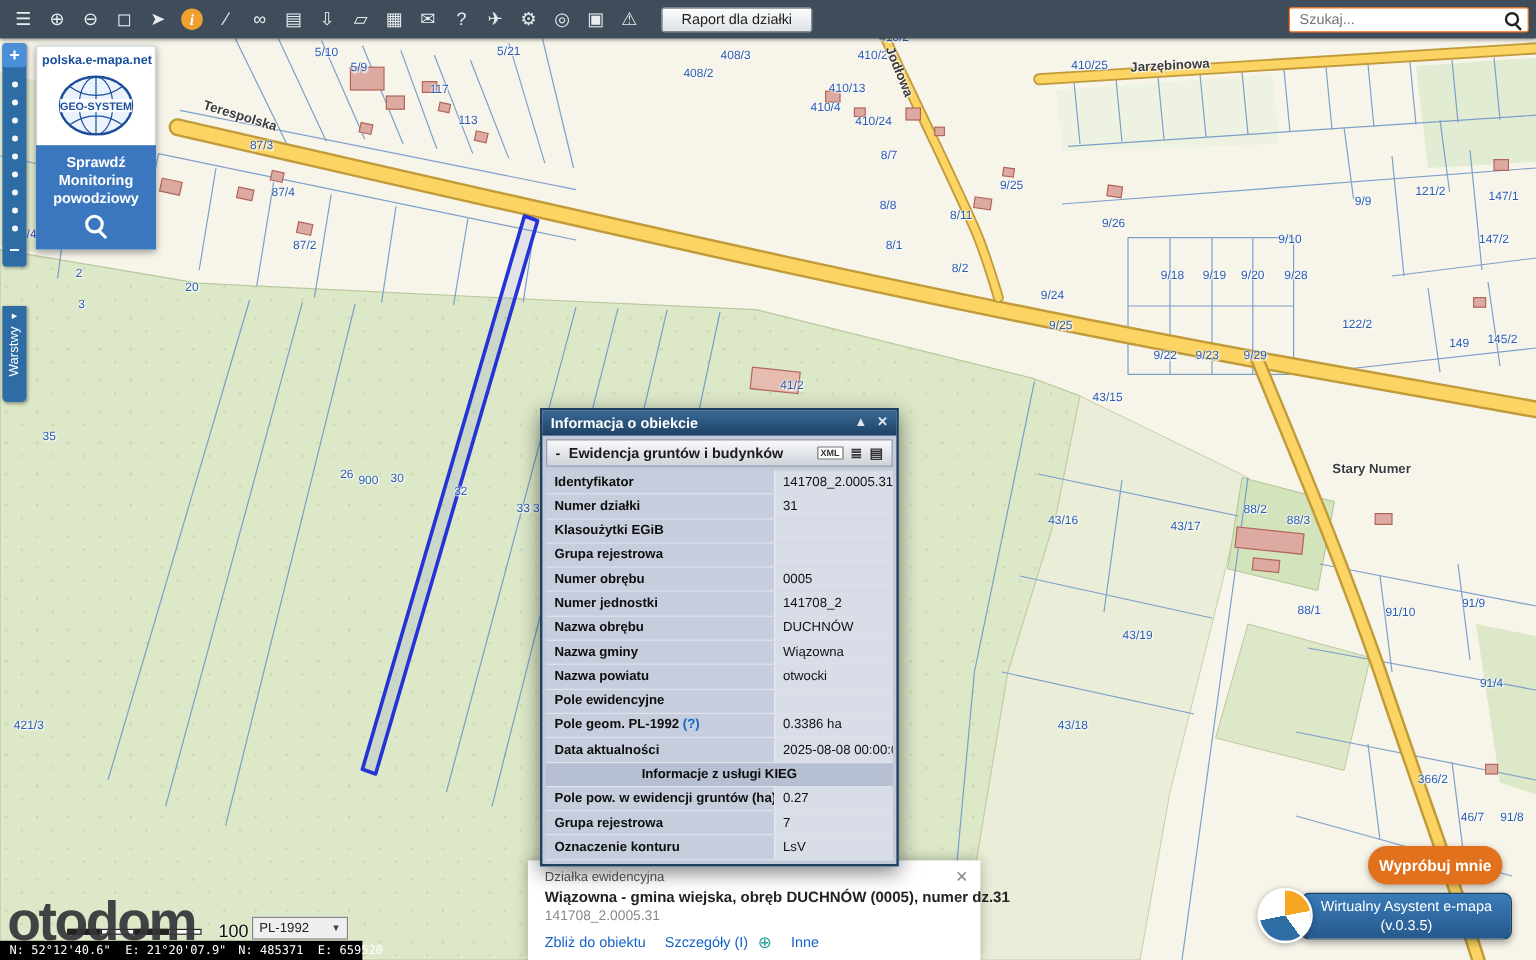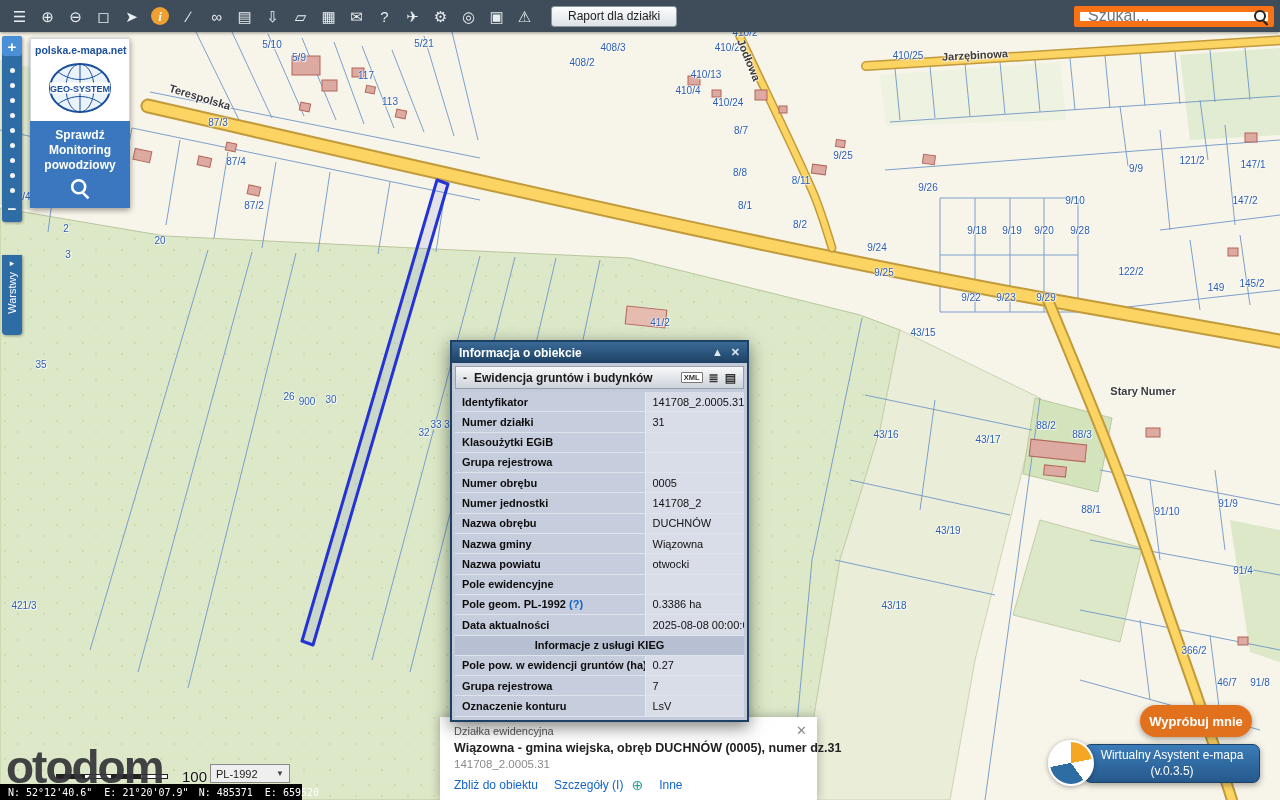--- a/index.html
+++ b/index.html
@@ -12,22 +12,22 @@
     display:flex;align-items:center;gap:1px;padding:0 6px;z-index:50;box-shadow:0 1px 3px rgba(0,0,0,.4)}
   .tb-icons{display:flex;align-items:center;gap:1px}
   .tb-btn{width:27px;height:26px;color:#e8edf1;font-size:15px;line-height:1;display:flex;
     align-items:center;justify-content:center;cursor:pointer;border-radius:3px}
   .tb-btn.accent{width:18px;height:18px;margin:0 5px;background:#f0a030;color:#fff;border-radius:50%;
     font-family:"Liberation Serif",serif;font-style:italic;font-weight:bold;font-size:13px}
   .report-btn{margin-left:12px;height:21px;padding:0 16px;font-size:12px;color:#222;
     background:linear-gradient(#fdfdfd,#dde2e6);border:1px solid #8a969e;border-radius:3px;cursor:pointer;
     font-family:"Liberation Sans",sans-serif}
   .searchbox{margin-left:auto;position:relative;width:200px;height:21px}
-  .searchbox input{width:100%;height:100%;border:6px solid #f97316;border-radius:2px;padding:2px 24px 2px 8px;
-    font-size:16px;font-family:"Liberation Sans",sans-serif;color:#ef4444;background:#fff;outline:none}
+  .searchbox input{width:100%;height:100%;border:1px solid #f97316;border-radius:2px;padding:2px 24px 2px 8px;
+    font-size:12px;font-family:"Liberation Sans",sans-serif;color:#ef4444;background:#fff;outline:none}
   .searchbox .mag{position:absolute;right:6px;top:4px;color:#222}
 
   .mag{display:inline-block;position:relative;width:14px;height:14px}
   .mag::before{content:"";position:absolute;left:0;top:0;width:8px;height:8px;border:2px solid currentColor;border-radius:50%}
   .mag::after{content:"";position:absolute;left:10px;top:10px;width:6px;height:2px;background:currentColor;
     transform:rotate(45deg);transform-origin:0 0}
 
   
   .left-tools{position:absolute;left:2px;top:36px;width:20px;background:#2e6ca6;border-radius:3px;
     display:flex;flex-direction:column;align-items:center;padding:0 0 5px;z-index:40;box-shadow:1px 1px 3px rgba(0,0,0,.35)}
@@ -253,21 +253,21 @@
       <span class="plabel" style="left: 1228px; top: 503px;">91/9</span>
       <span class="plabel" style="left: 894px; top: 605px;">43/18</span>
       <span class="plabel" style="left: 1243px; top: 570px;">91/4</span>
       <span class="plabel" style="left: 1194px; top: 650px;">366/2</span>
       <span class="plabel" style="left: 1227px; top: 682px;">46/7</span>
       <span class="plabel" style="left: 1260px; top: 682px;">91/8</span>
       <span class="plabel" style="left: 41px; top: 364px;">35</span>
       <span class="plabel" style="left: 289px; top: 396px;">26</span>
       <span class="plabel" style="left: 307px; top: 401px;">900</span>
       <span class="plabel" style="left: 331px; top: 399px;">30</span>
-      <span class="plabel" style="left: 424px; top: 410px; margin-top: 22px;">32</span>
+      <span class="plabel" style="left: 384px; top: 410px;">32</span>
       <span class="plabel" style="left: 436px; top: 424px;">33</span>
       <span class="plabel" style="left: 447px; top: 424px;">3</span>
       <span class="plabel" style="left: 24px; top: 605px;">421/3</span>
       <span class="slabel" style="left: 200px; top: 97px; transform: translate(-50%, -50%) rotate(17deg);">Terespolska</span>
       <span class="slabel" style="left: 975px; top: 55px; transform: translate(-50%, -50%) rotate(-3deg);">Jarzębinowa</span>
       <span class="slabel" style="left: 749px; top: 60px; transform: translate(-50%, -50%) rotate(68deg);">Jodłowa</span>
       <span class="slabel" style="left: 1143px; top: 391px; transform: translate(-50%, -50%) rotate(0deg);">Stary Numer</span>
     </div>
 
   <div class="topbar">

